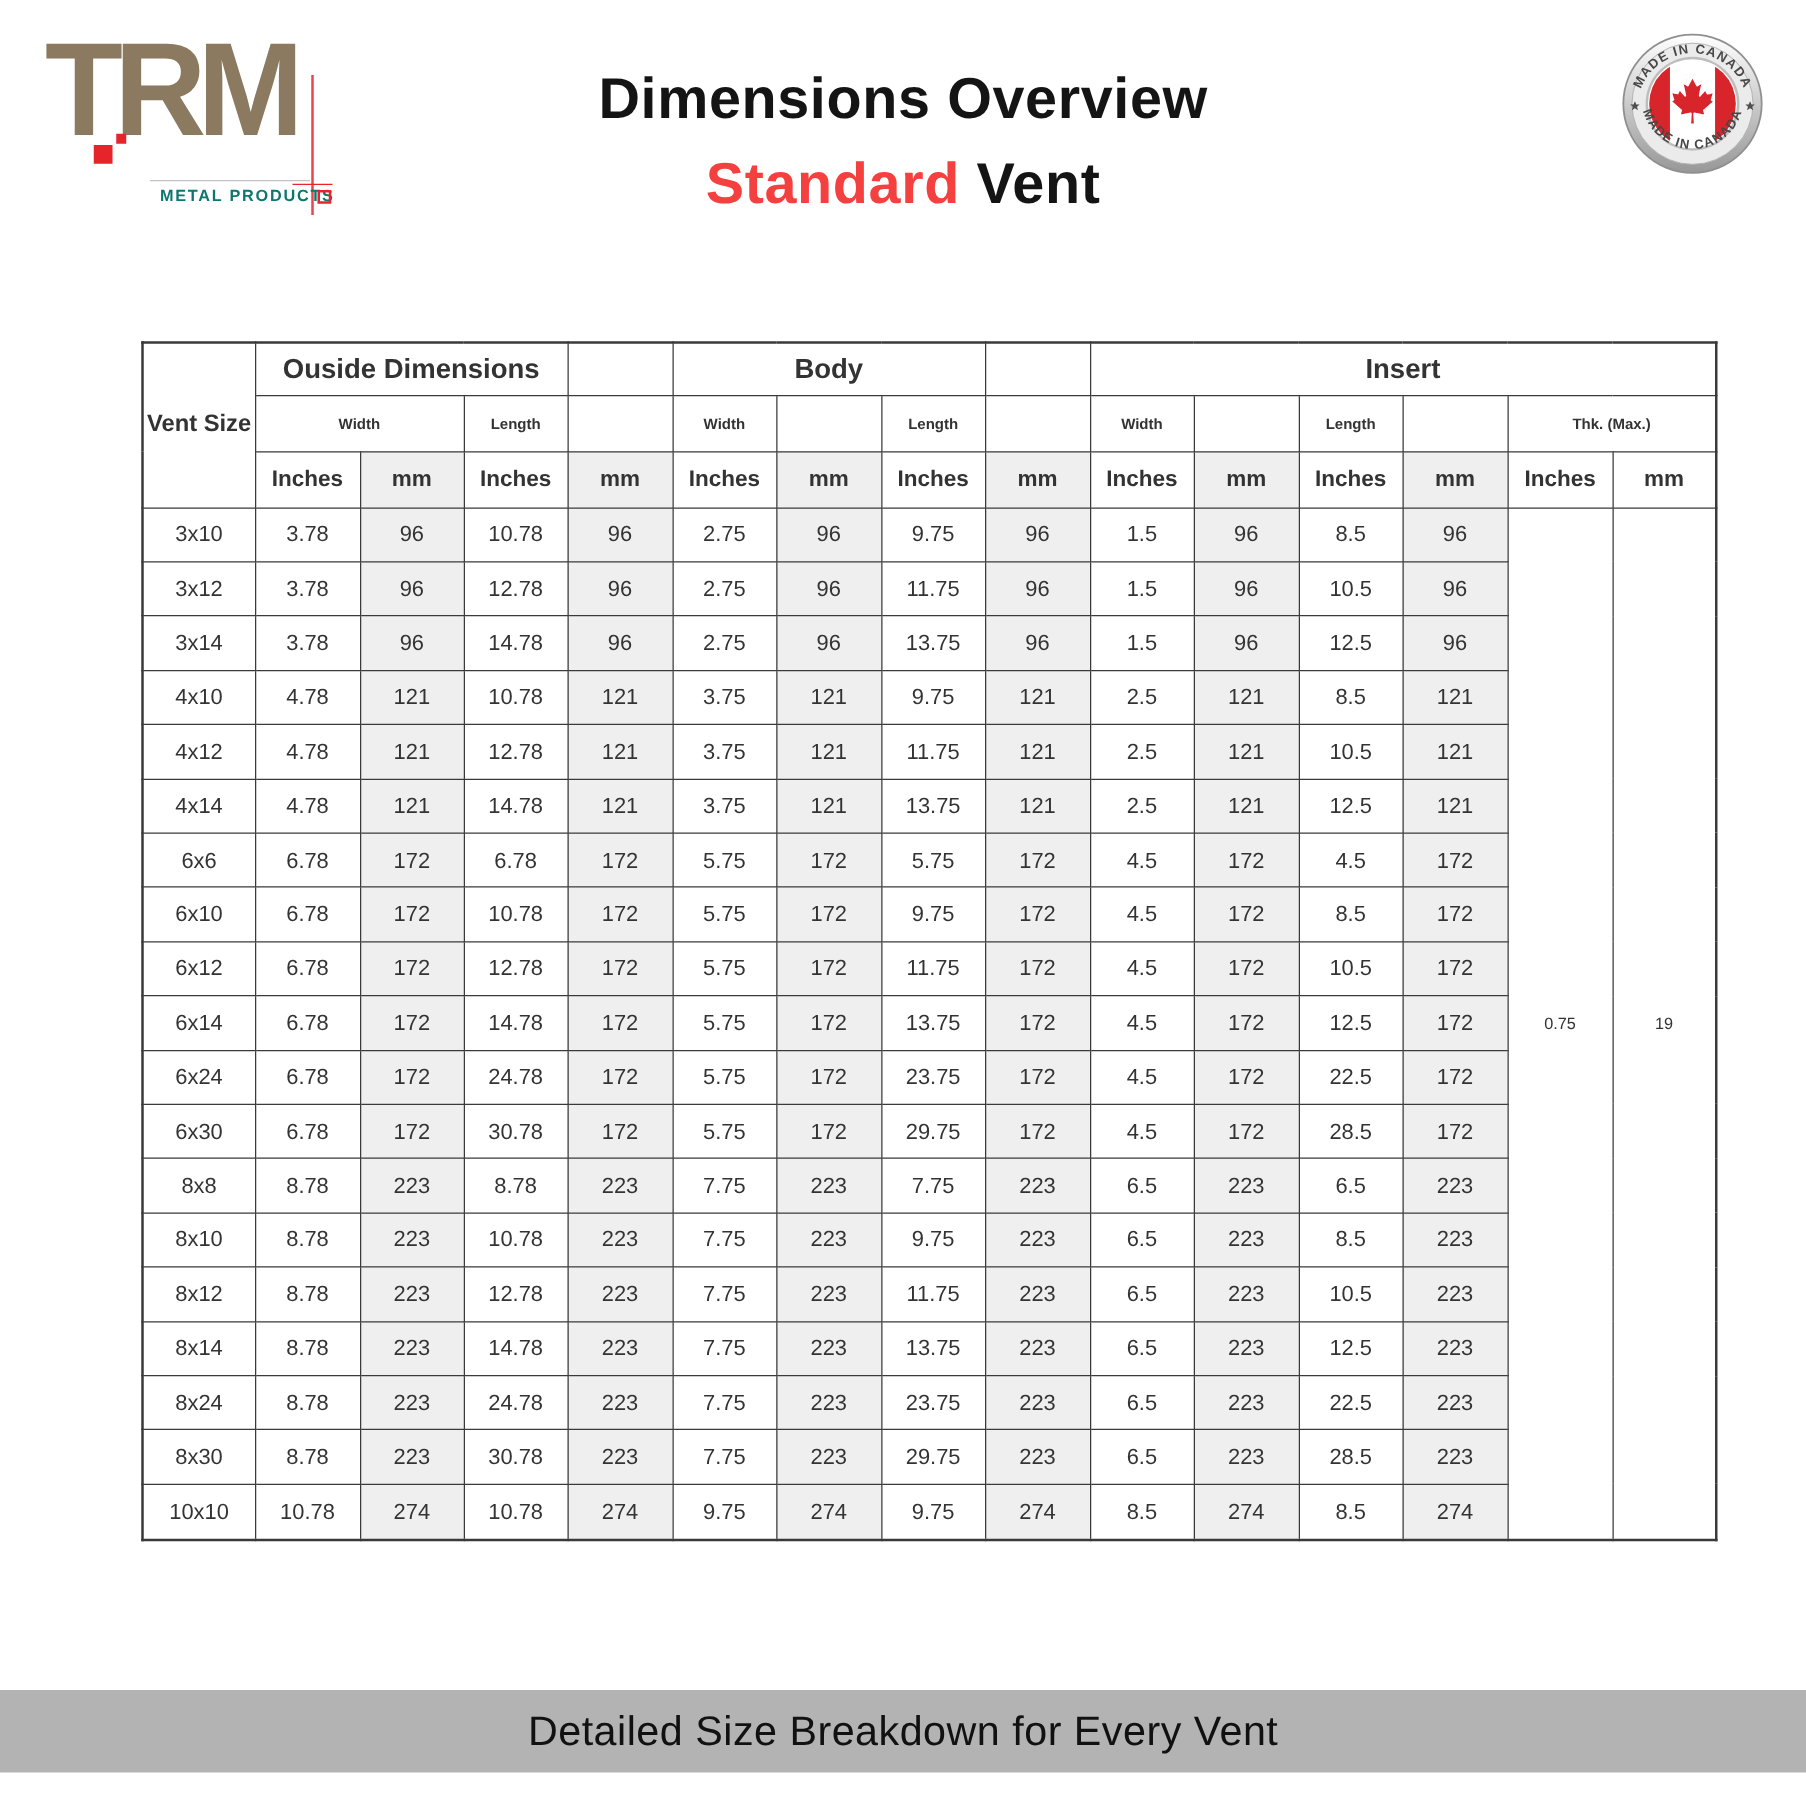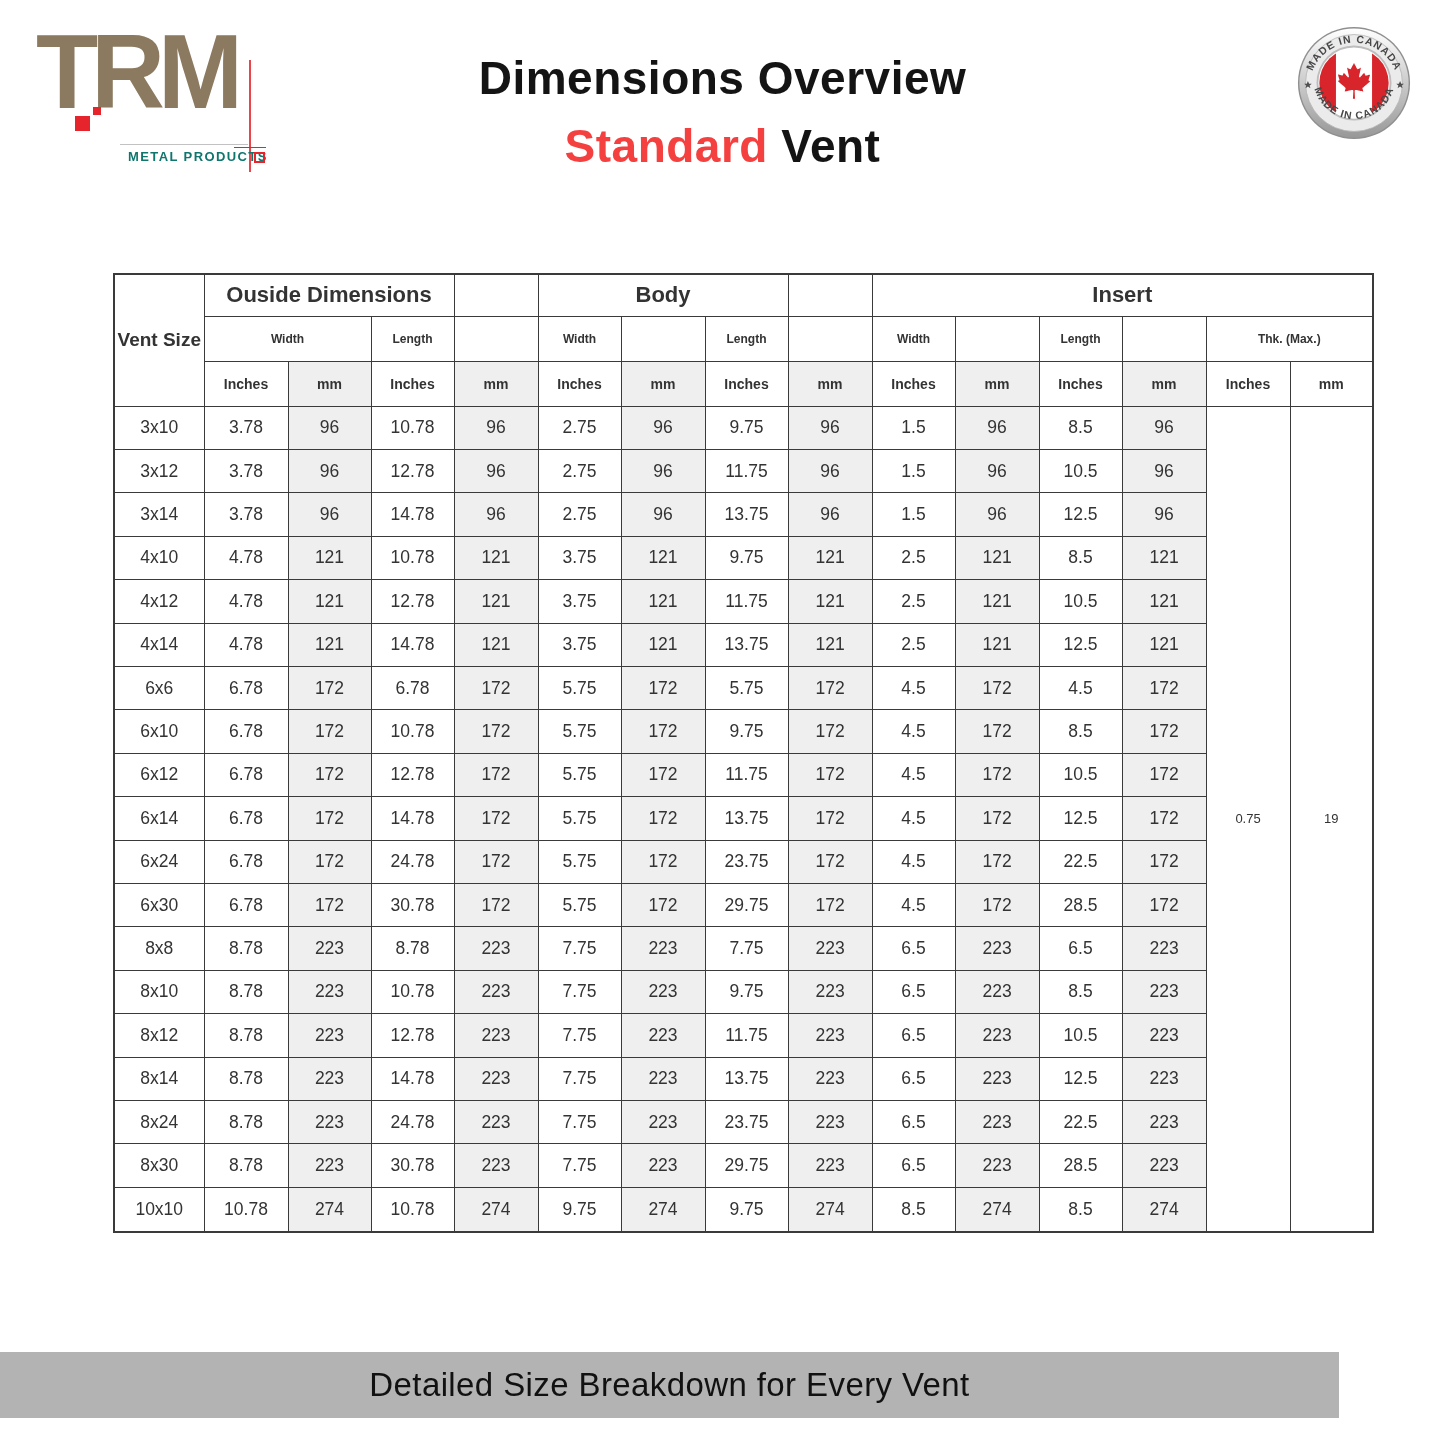--- a/index.html
+++ b/index.html
@@ -35,29 +35,29 @@
     border-collapse:collapse;table-layout:fixed;border:2px solid #3a3a3a;}
   table.dim td{border:1px solid #3a3a3a;text-align:center;vertical-align:middle;
     padding:0;color:#333;}
   thead td{color:var(--header-navy);font-weight:700;}
   tr.h1{height:42px;}
   tr.h2{height:45px;}
   tr.h3{height:45px;}
   .group{font-size:22px;}
   .corner{font-size:19px;}
   tr.h2 td{font-size:12px;}
-  tr.h3 td{font-size:14px;}
+  tr.h3 td{font-size:18px;}
   .unit-mm{background:var(--cell-shade);}
   tbody td{font-size:17.5px;}
   tbody td.c-mm{background:var(--cell-shade);}
   tbody td.c-size{font-size:17.5px;}
   tbody td.c-thk{background:#ffffff;font-size:13px;}
 
   
-  .banner{position:absolute;left:0;top:1352px;width:1339px;height:66px;background:var(--banner-gray);
+  .banner{position:absolute;left:0;top:1352px;width:1445px;height:66px;background:var(--banner-gray);
     display:flex;align-items:center;justify-content:center;}
   .banner span{font-size:33px;font-weight:400;color:#111;letter-spacing:.4px;}
 </style>
 </head>
 <body>
 
 <div class="page">
 
   <div class="logo">
     <div class="logo-trm">TRM</div>

